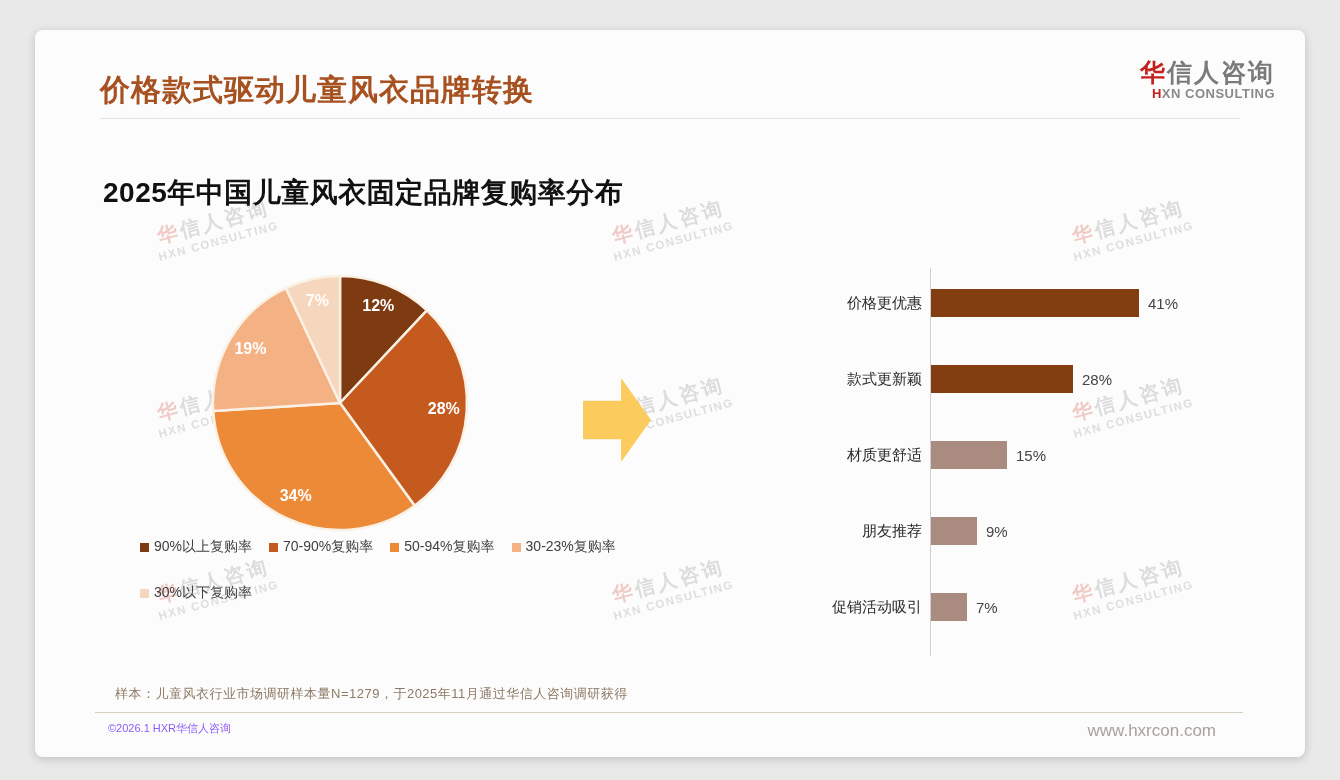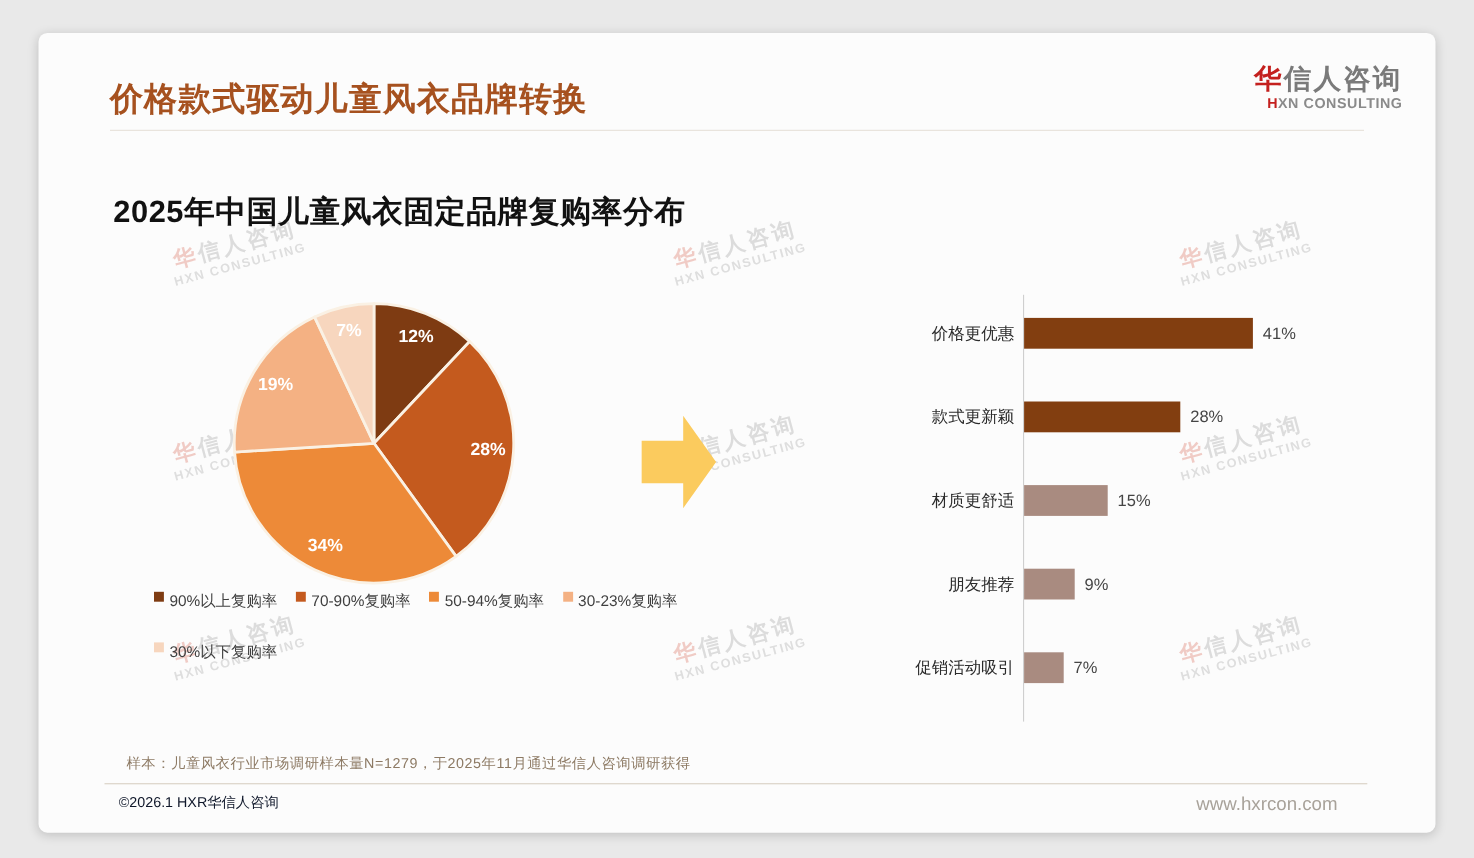--- a/index.html
+++ b/index.html
@@ -23,36 +23,36 @@
 
   .chart-title { position:absolute; font-size:28px; font-weight:bold; color:#111; letter-spacing:0.5px; }
   .chart-title.left { left:68px; top:144px; }
   .chart-title.right { left:723px; top:144px; }
 
   #pie-svg { position:absolute; left:165px; top:233px; }
   .pie-label { font-size:16px; font-weight:bold; fill:#ffffff; }
 
   .legend { position:absolute; left:105px; top:508px; width:478px;
             display:flex; flex-wrap:wrap; column-gap:17px; row-gap:28px; }
-  .legend-item { display:flex; align-items:flex-start; font-size:14px; color:#3f3f3f; }
+  .legend-item { display:flex; align-items:center; font-size:14px; color:#3f3f3f; }
   .legend-swatch { width:9px; height:9px; margin-right:5px; flex:none; }
 
   .arrow { position:absolute; left:548px; top:348px; width:68px; height:84px; background:#FBCB5E;
            clip-path:polygon(0 27%,56% 27%,56% 0,100% 50%,56% 100%,56% 73%,0 73%); }
 
   .bar-axis { position:absolute; left:895px; top:238px; width:1px; height:388px; background:#cfcfcf; }
   .barchart { position:absolute; left:755px; top:235px; width:470px; }
   .bar-row { display:flex; align-items:center; height:76px; }
   .bar-label { width:132px; text-align:right; margin-right:9px; font-size:15px; color:#2b2b2b; flex:none; }
   .bar-fill { height:28px; flex:none; }
   .bar-value { margin-left:9px; font-size:15px; color:#454545; }
 
   .footnote { position:absolute; left:80px; top:655px; font-size:13px; color:#8d7a64; letter-spacing:0.5px; }
   .divider-bottom { position:absolute; left:60px; top:682px; width:1148px; height:1px; background:#d8cfc3; }
-  .copyright { position:absolute; left:73px; top:691px; font-size:13px; color:#0f172a; }
+  .copyright { position:absolute; left:73px; top:691px; font-size:11px; color:#8b5cf6; }
   .website { position:absolute; right:89px; top:691px; font-size:17px; color:#a8a29a; }
 </style>
 </head>
 <body>
 
 <div class="page">
   <div class="card">
 
     <div class="watermarks" id="watermarks">
         <div class="wm" style="left: 180px; top: 198px;">

